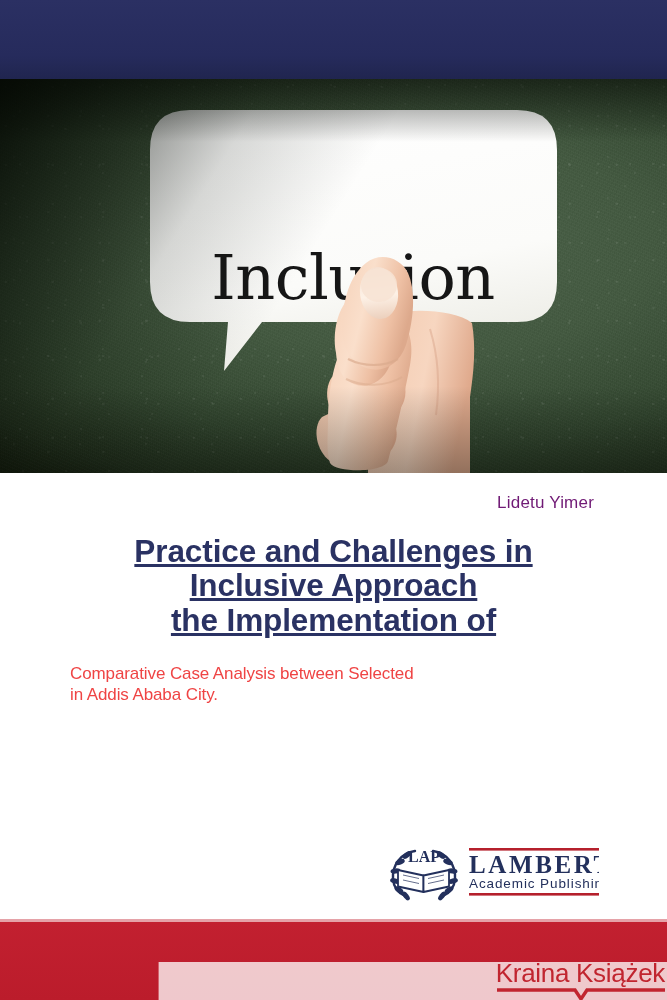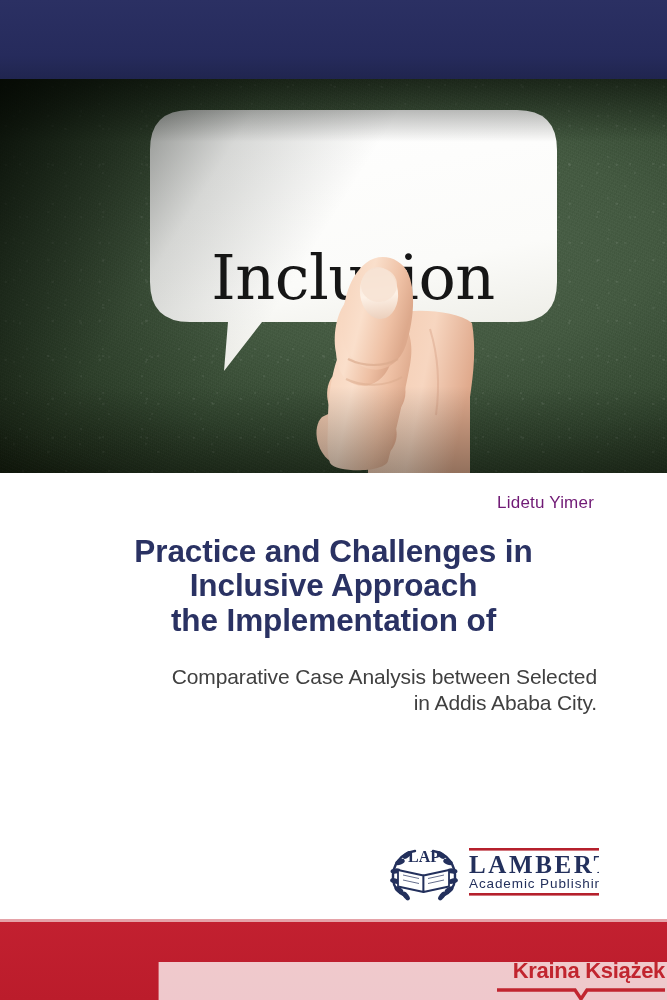--- a/index.html
+++ b/index.html
@@ -128,31 +128,32 @@
     position: absolute;
     left: 70px;
     top: 534px;
     width: 527px;
     text-align: center;
     font-size: 31.5px;
     font-weight: bold;
     line-height: 1.09;
     color: #2a3263;
     letter-spacing: -0.1px;
+    text-decoration: underline;
   }
 
   .subtitle {
     position: absolute;
     left: 70px;
     top: 664px;
     width: 527px;
-    text-align: right;
-    font-size: 21px;
+    text-align: left;
+    font-size: 17px;
     line-height: 1.22;
-    color: #404040;
+    color: #ef4444;
     letter-spacing: -0.1px;
   }
 
   
   .logo {
     position: absolute;
     left: 381px;
     top: 841px;
     width: 218px;
     height: 60px;
@@ -183,22 +184,22 @@
     top: 962px;
     width: 509px;
     height: 38px;
     background: rgba(255,255,255,.76);
     border-left: 1px solid rgba(190,30,45,.6);
   }
   .wm-text {
     position: absolute;
     right: 2px;
     top: 960px;
-    font-size: 22px;
-    font-weight: bold;
+    font-size: 26px;
+    font-weight: normal;
     color: #c1252f;
     letter-spacing: -0.3px;
     line-height: 1;
   }
   .wm-book {
     position: absolute;
     right: 2px;
     top: 988px;
     width: 168px;
     height: 12px;

